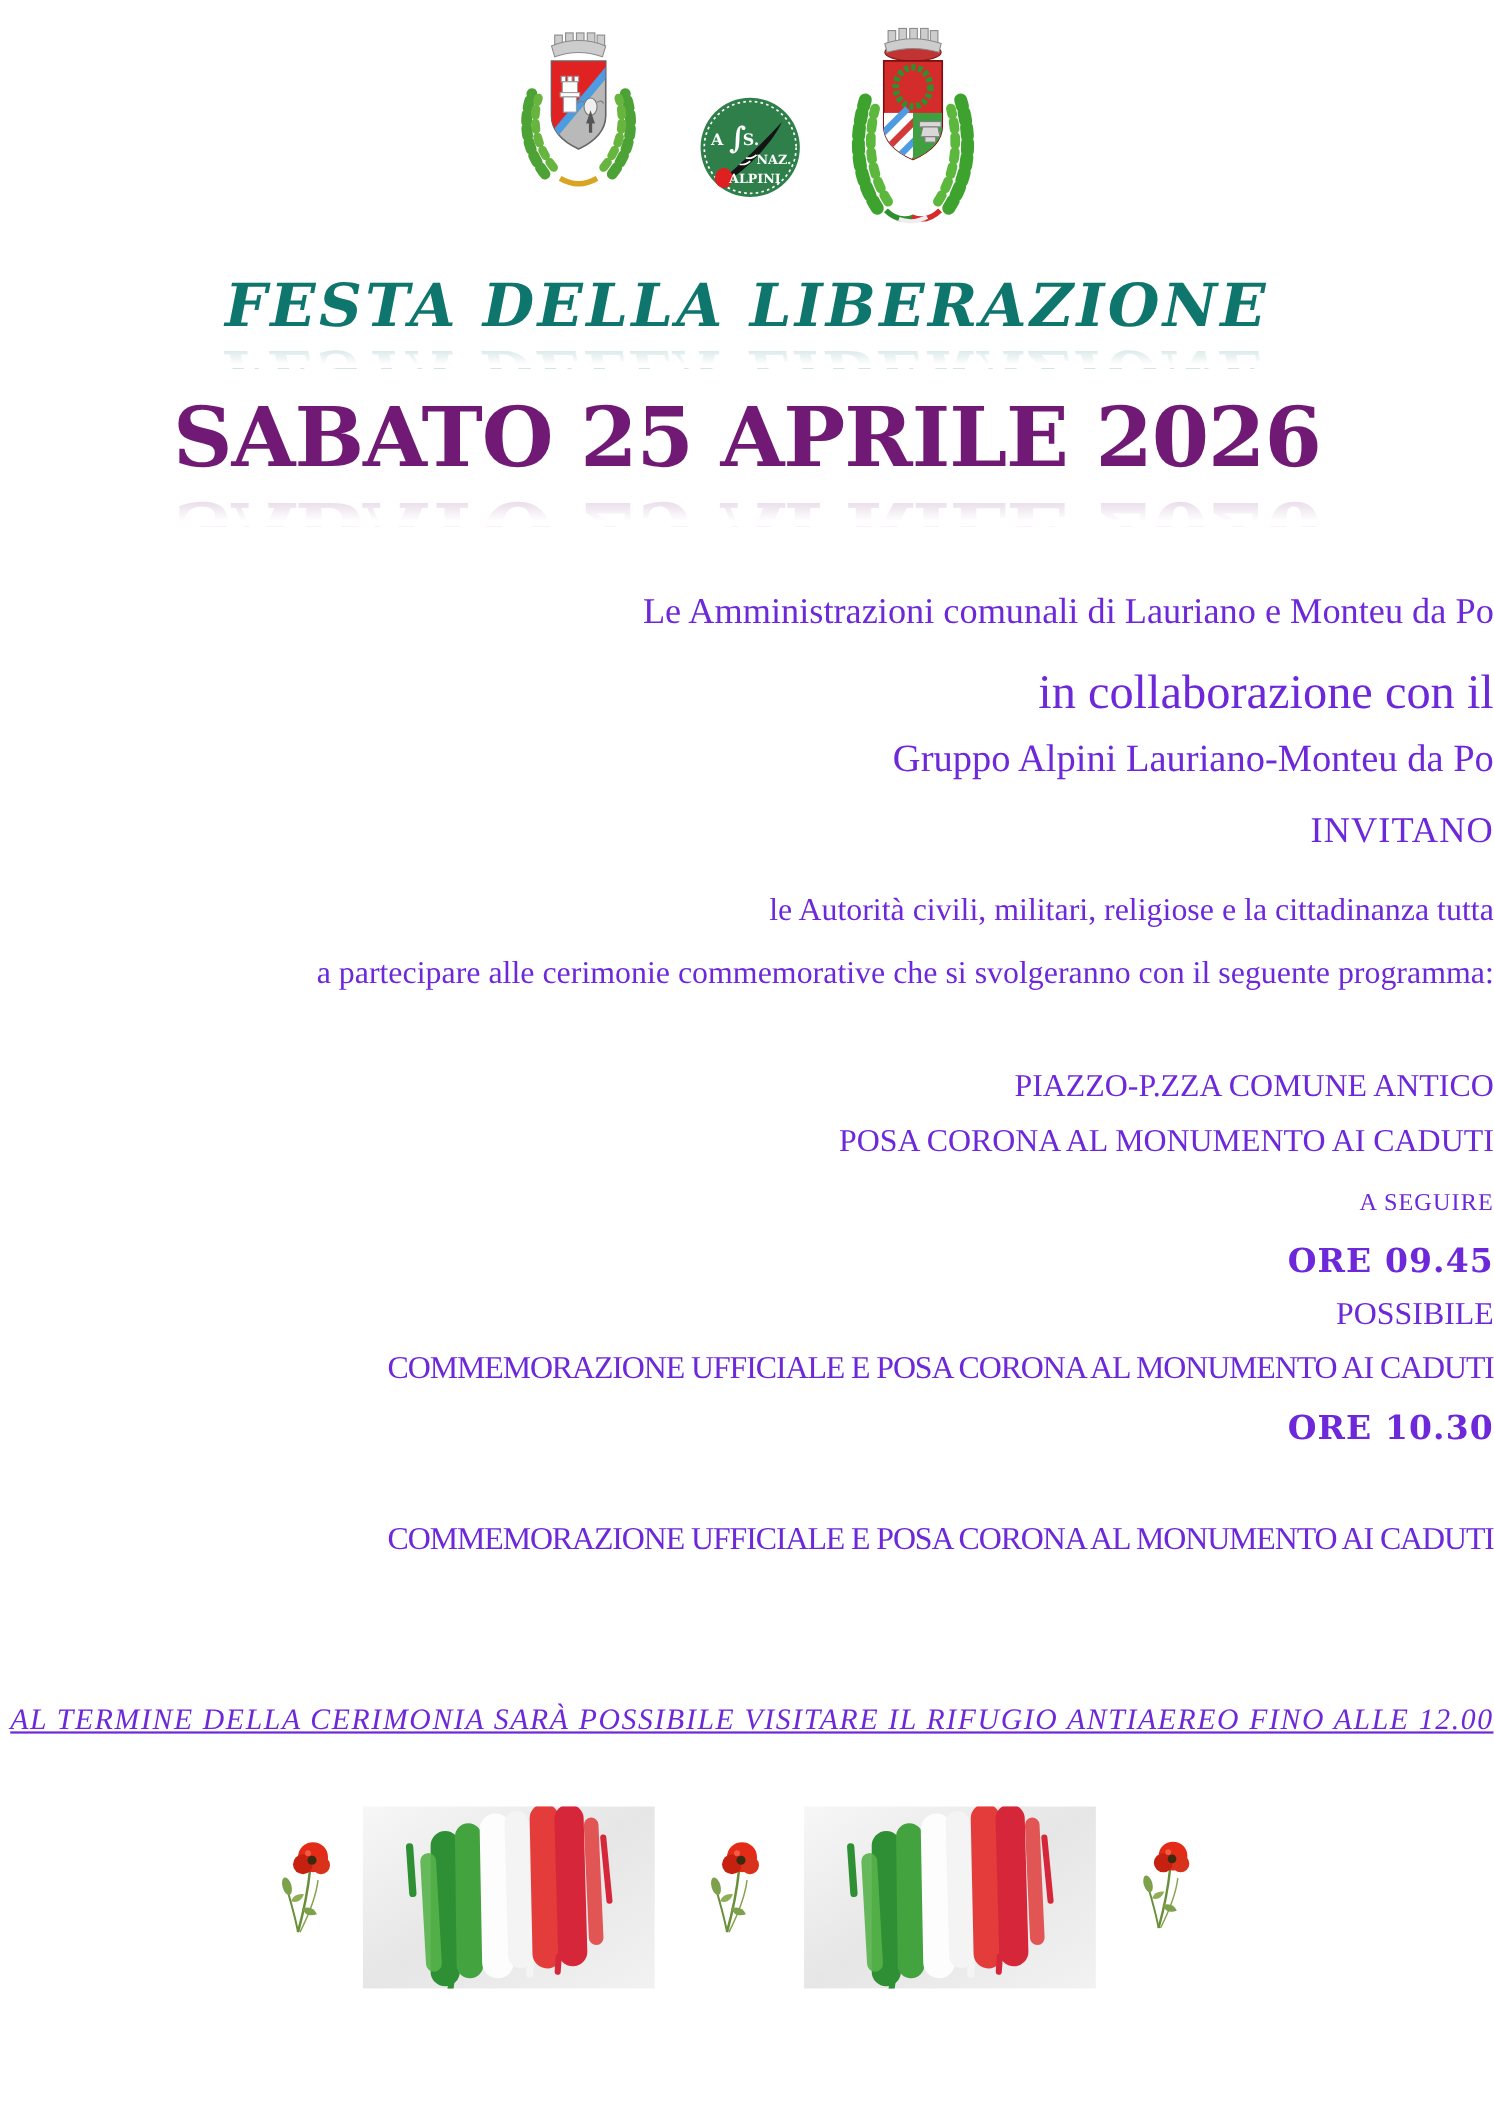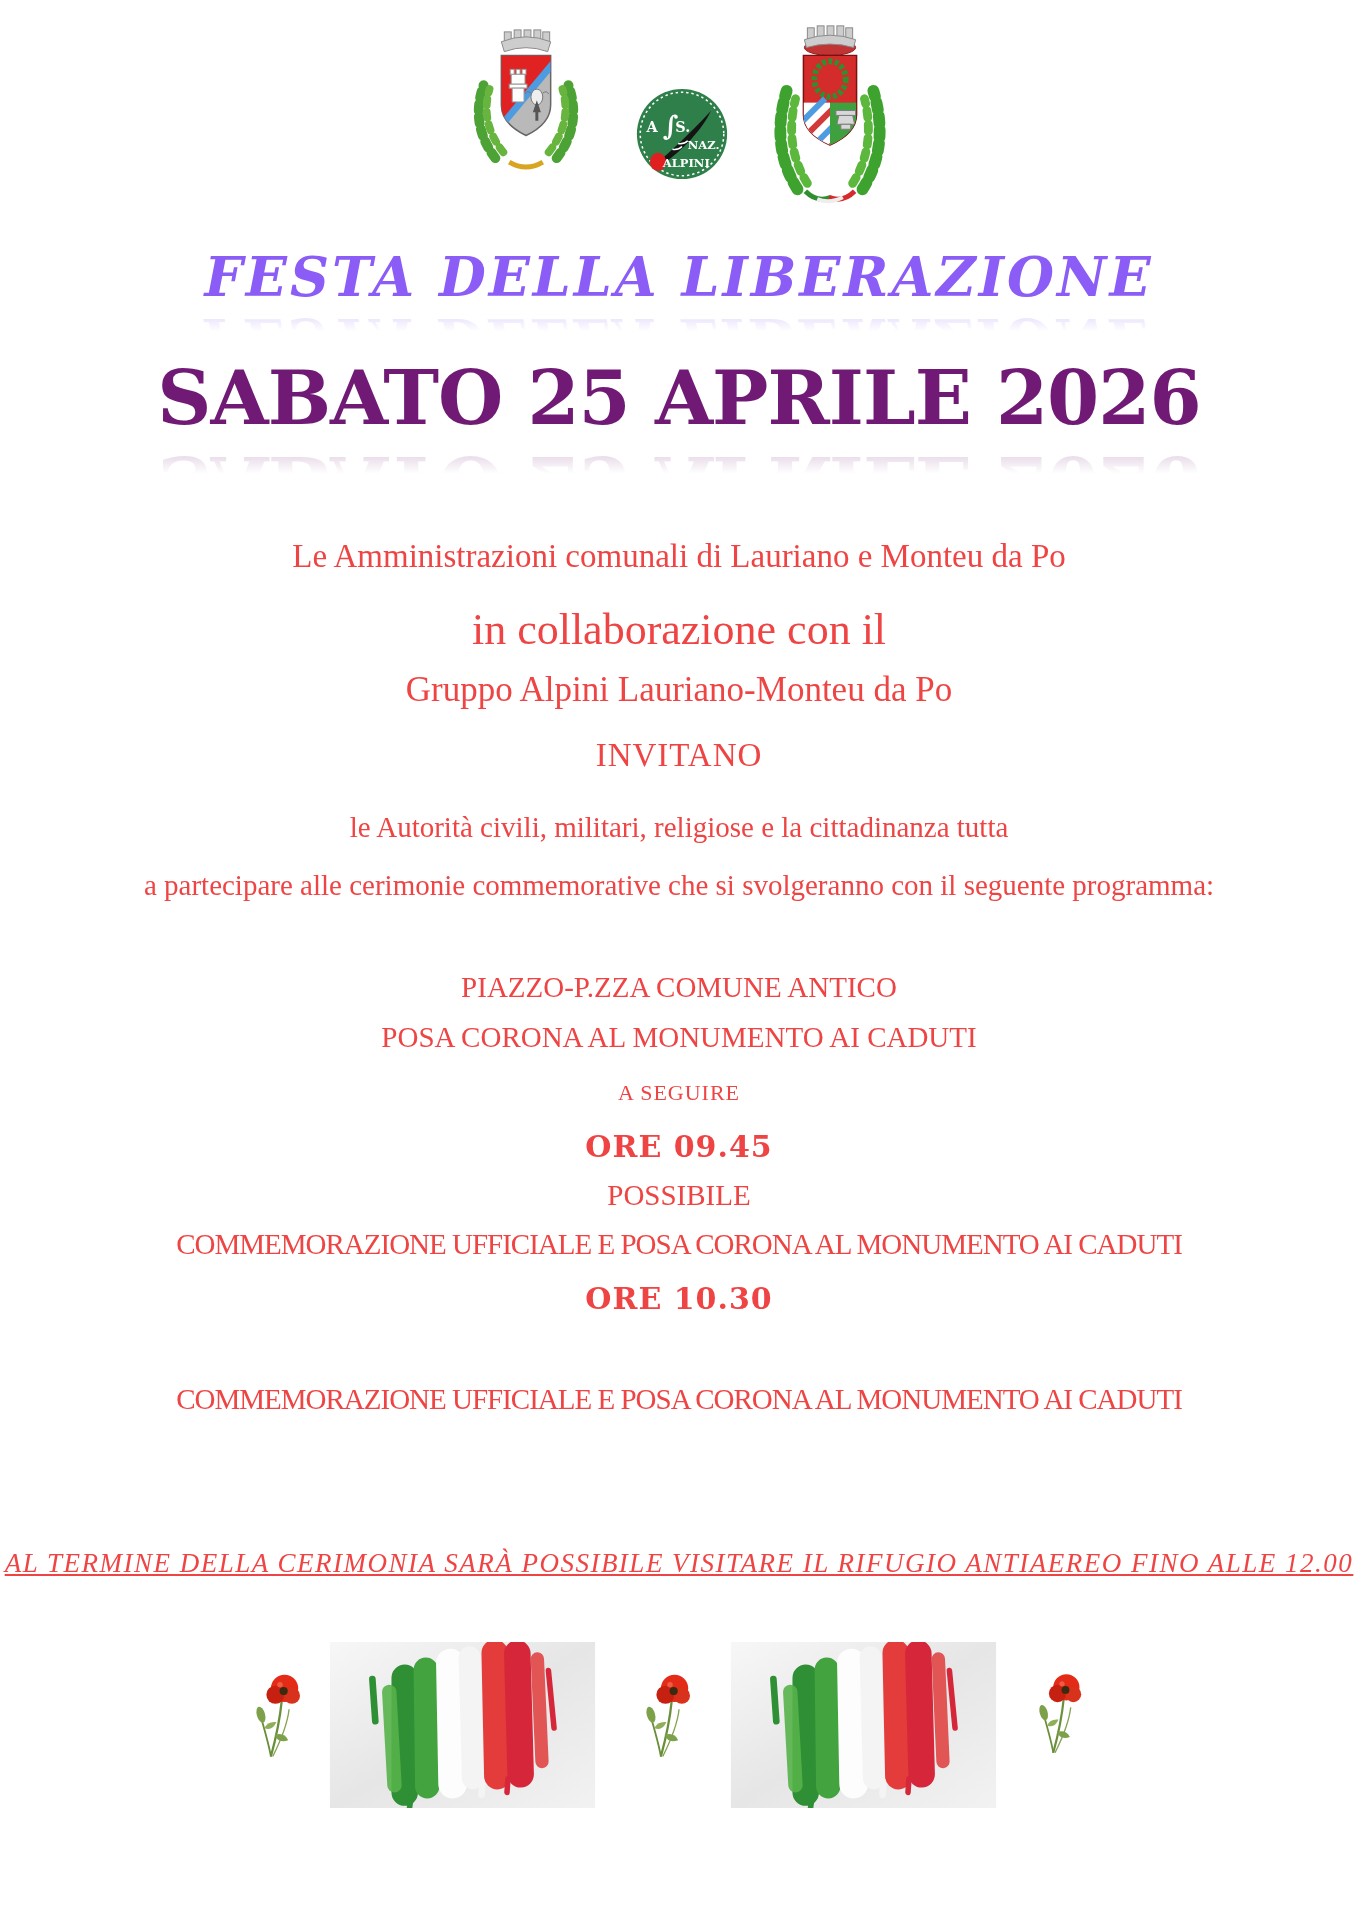--- a/index.html
+++ b/index.html
@@ -1,28 +1,28 @@
 <!DOCTYPE html>
 <html><head>
 <meta charset="utf-8">
 <style>
   html,body{margin:0;padding:0;background:#ffffff;}
   .page{position:relative;width:1358px;height:1920px;background:#ffffff;overflow:hidden;
         font-family:"Liberation Serif", serif;color:#111;}
-  .line{position:absolute;left:0;width:100%;text-align:center;color:#ef4444;white-space:nowrap;}
+  .line{position:absolute;left:0;width:100%;text-align:right;color:#6d28d9;white-space:nowrap;}
 
   
   .rtitle{position:absolute;left:0;width:100%;text-align:center;white-space:nowrap;
           font-family:"DejaVu Serif","Liberation Serif",serif;font-weight:bold;}
   .rtitle .mainline{display:block;line-height:1.12;}
   .rtitle .mirror{display:block;height:.5em;overflow:hidden;opacity:.5;position:relative;margin-top:1px;}
   .rtitle .mirror .flip{display:block;transform:scaleY(-1);line-height:1.12;}
   .rtitle .mirror .fade{position:absolute;left:0;top:0;right:0;bottom:0;
           background:linear-gradient(to bottom, rgba(255,255,255,.45) 0%, #ffffff 85%);}
-  .t-green{top:247px;font-size:54px;font-style:italic;letter-spacing:3px;color:#8b5cf6;}
+  .t-green{top:247px;font-size:54px;font-style:italic;letter-spacing:3px;color:#0f766e;}
   .t-red{top:356px;font-size:75px;letter-spacing:-1px;color:#701a75;}
 
   .l1{top:538px;font-size:33px;}
   .l2{top:604px;font-size:44px;}
   .l3{top:670px;font-size:35px;}
   .l4{top:737px;font-size:33px;letter-spacing:1px;}
   .l5{top:811px;font-size:29px;}
   .l6{top:869px;font-size:29px;}
   .ore{font-weight:bold;font-size:30px;letter-spacing:1px;font-family:"DejaVu Serif","Liberation Serif",serif;}
   .ore1{top:920px;} .ore2{top:1129px;} .ore3{top:1281px;}

